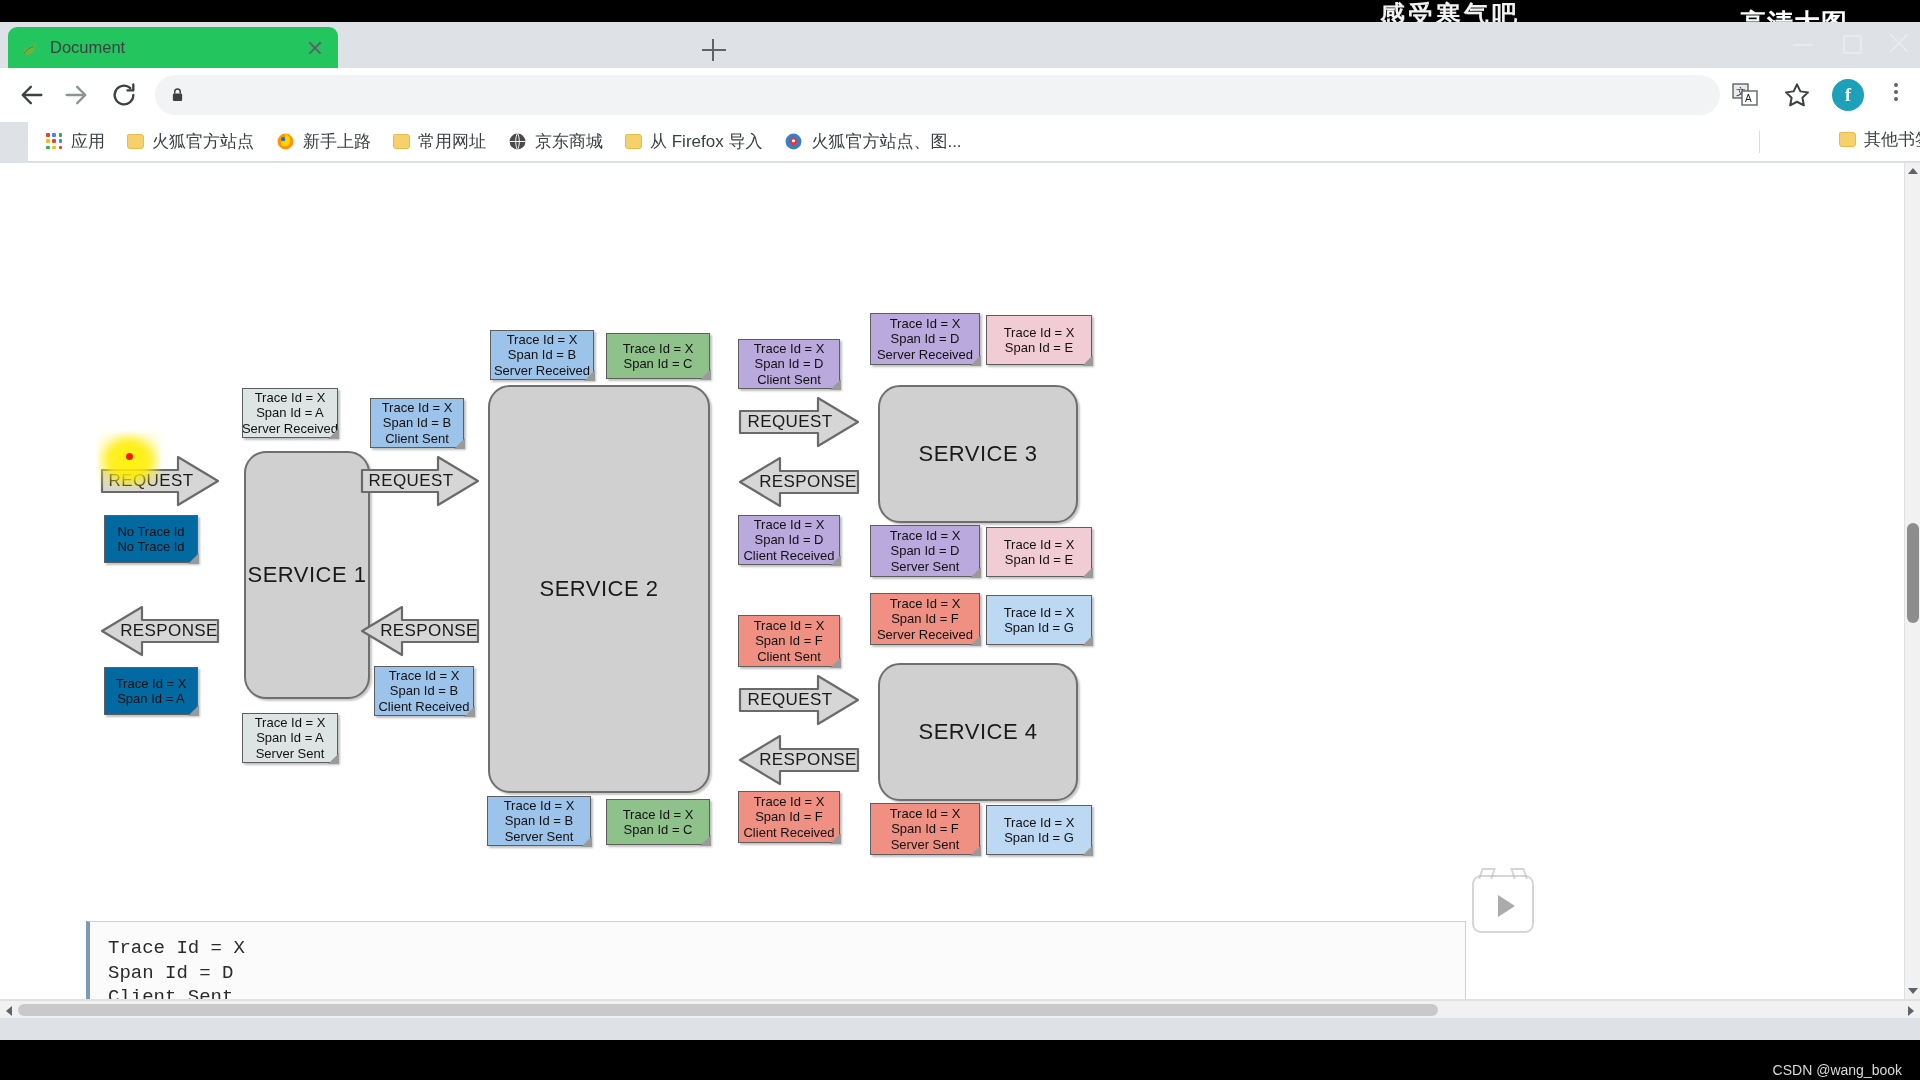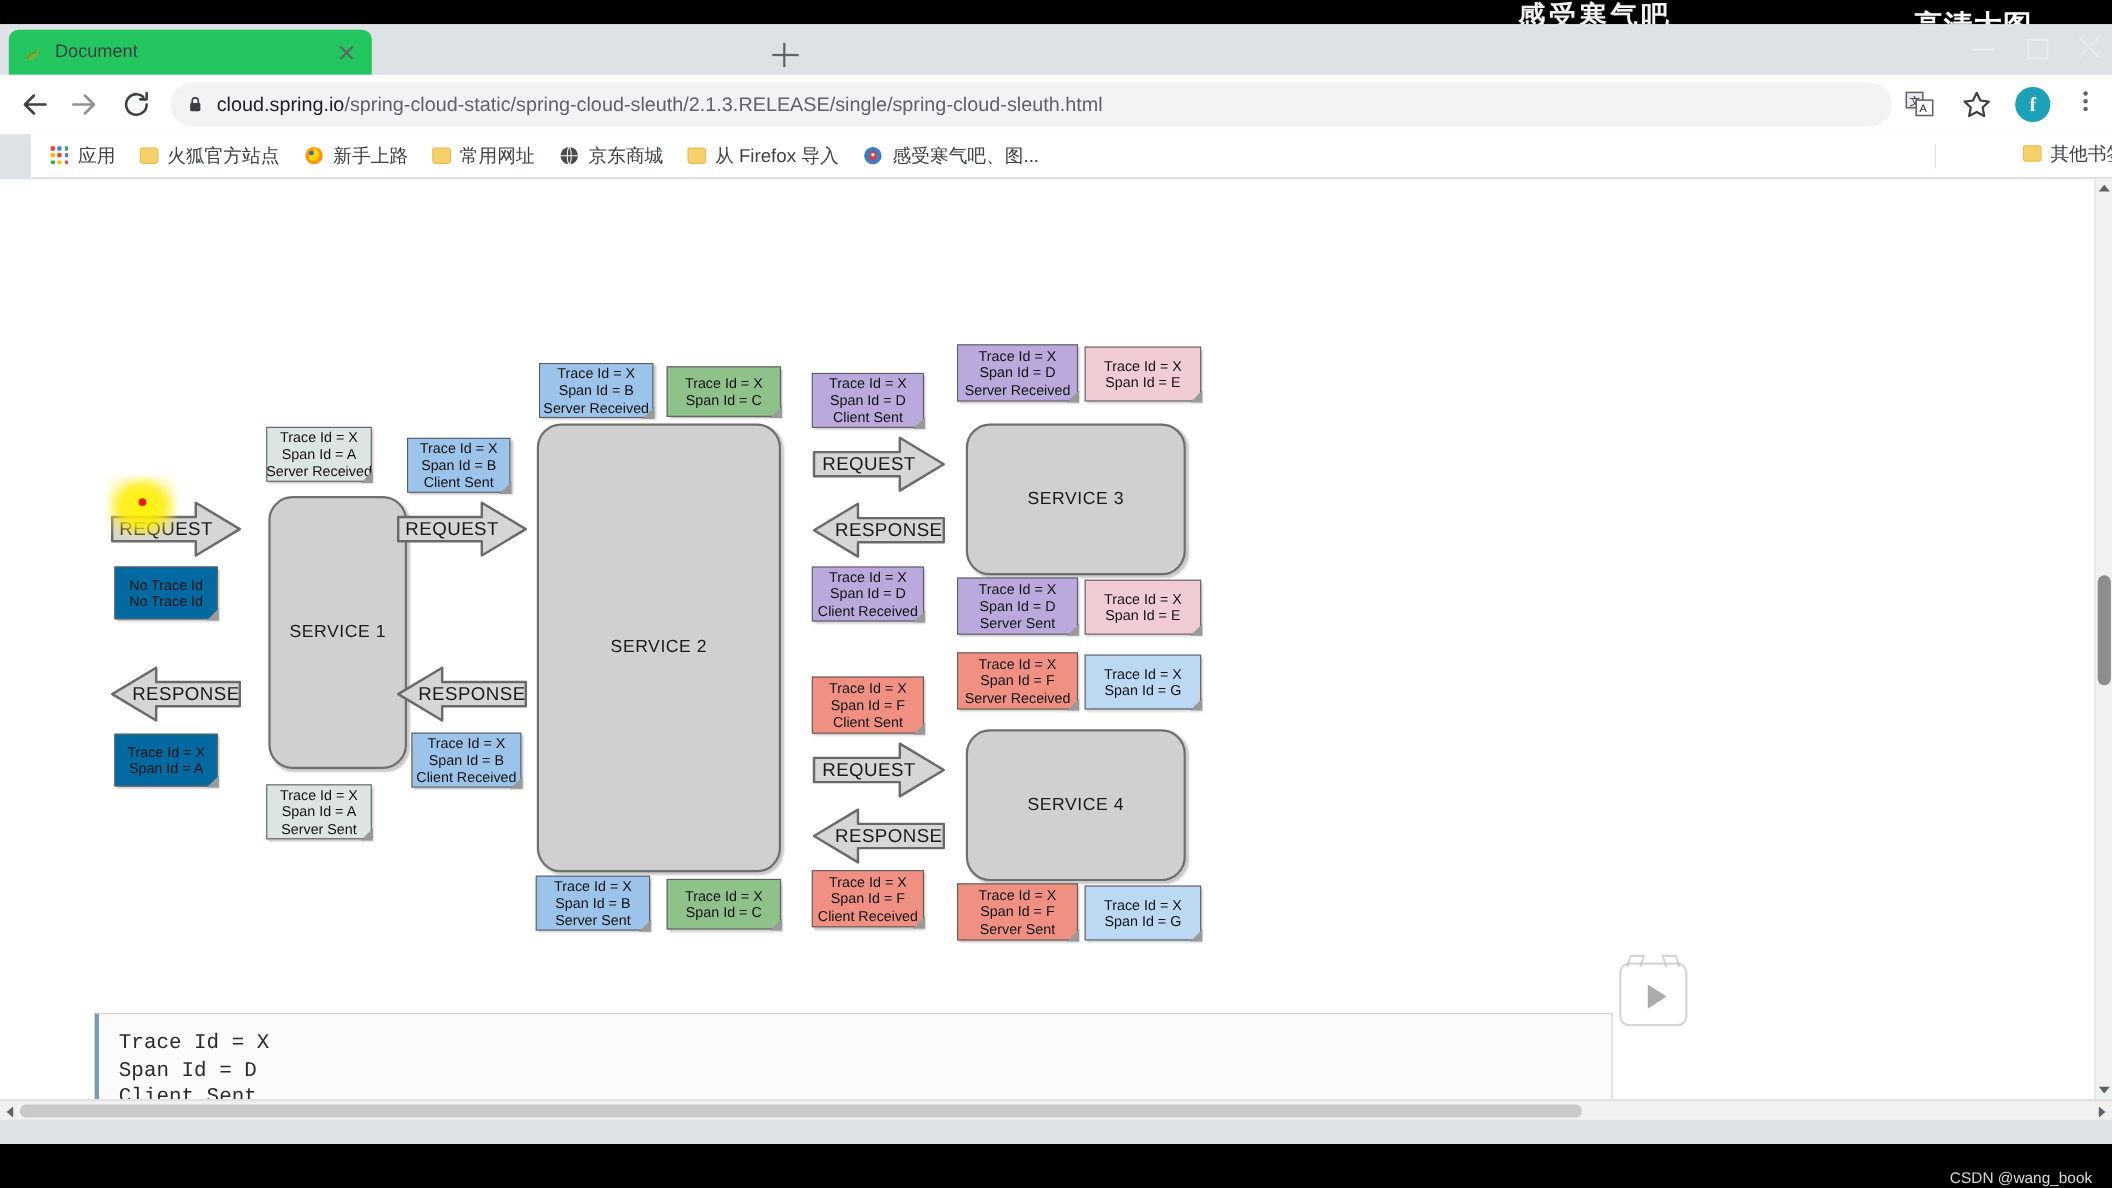--- a/index.html
+++ b/index.html
@@ -117,21 +117,21 @@
   
   .page {
     position:absolute; left:0; top:141px; width:1920px; height:836px;
     background:#ffffff; overflow:hidden;
   }
   .diagram { position:absolute; left:0; top:0; width:1890px; height:690px; }
 
   .svc {
     position:absolute; background:#d0d0d0; border:2px solid #6f6f6f;
     border-radius:22px; display:flex; align-items:center; justify-content:center;
-    font-size:16px; color:#1a1a1a; letter-spacing:.5px;
+    font-size:22px; color:#1a1a1a; letter-spacing:.5px;
     box-shadow:2px 2px 2px rgba(0,0,0,.22);
   }
 
   
   .note {
     position:absolute; border:1.6px solid #5e5e5e;
     font-size:13px; line-height:15.5px; color:#111; text-align:center;
     display:flex; flex-direction:column; align-items:center; justify-content:center;
     padding:4px 6px;
     box-shadow:2px 2px 2px rgba(0,0,0,.25);
@@ -286,21 +286,20 @@
         </svg>
       </span>
 
       <div class="omnibox">
         <span class="lock">
           <svg viewBox="0 0 14 17" width="13" height="16">
             <path d="M4 7V5a3 3 0 0 1 6 0v2" stroke="#3c4043" stroke-width="1.6" fill="none"></path>
             <rect x="2" y="7" width="10" height="8" rx="1.4" fill="#3c4043"></rect>
           </svg>
         </span>
-        <span class="url-text"><span class="url-host">cloud.spring.io</span><span class="url-path">/spring-cloud-static/spring-cloud-sleuth/2.1.3.RELEASE/single/spring-cloud-sleuth.html</span></span>
       </div>
 
       <span class="tb-right-ico ico-translate">
         <svg viewBox="0 0 30 30" width="30" height="30">
           <rect x="3" y="4" width="15" height="14" fill="#e8eaed" stroke="#5f6368" stroke-width="1.4"></rect>
           <text x="6" y="15" font-size="10" font-family="Liberation Sans, sans-serif" fill="#202124">文</text>
           <rect x="12" y="11" width="15" height="14" fill="#fff" stroke="#5f6368" stroke-width="1.4"></rect>
           <text x="15" y="22" font-size="10" font-family="Liberation Sans, sans-serif" fill="#202124">A</text>
         </svg>
       </span>
@@ -365,21 +364,21 @@
         <span class="bm-ico folder-ico"></span>
         <span class="bm-label">从 Firefox 导入</span>
       </div>
 
       <div class="bm">
         <svg class="bm-ico" viewBox="0 0 24 24">
           <circle cx="12" cy="12" r="10" fill="#3a7ec4"></circle>
           <path d="M12 5l5 7-5 7-5-7z" fill="#e33"></path>
           <circle cx="12" cy="11" r="2" fill="#fff"></circle>
         </svg>
-        <span class="bm-label">感受寒气吧、图...</span>
+        <span class="bm-label">火狐官方站点、图...</span>
       </div>
 
       <div class="bm-sep"></div>
       <div class="bm-other">
         <span class="bm-ico folder-ico"></span>
         <span class="bm-label">其他书签</span>
       </div>
     </div>
 
     <div class="page">

